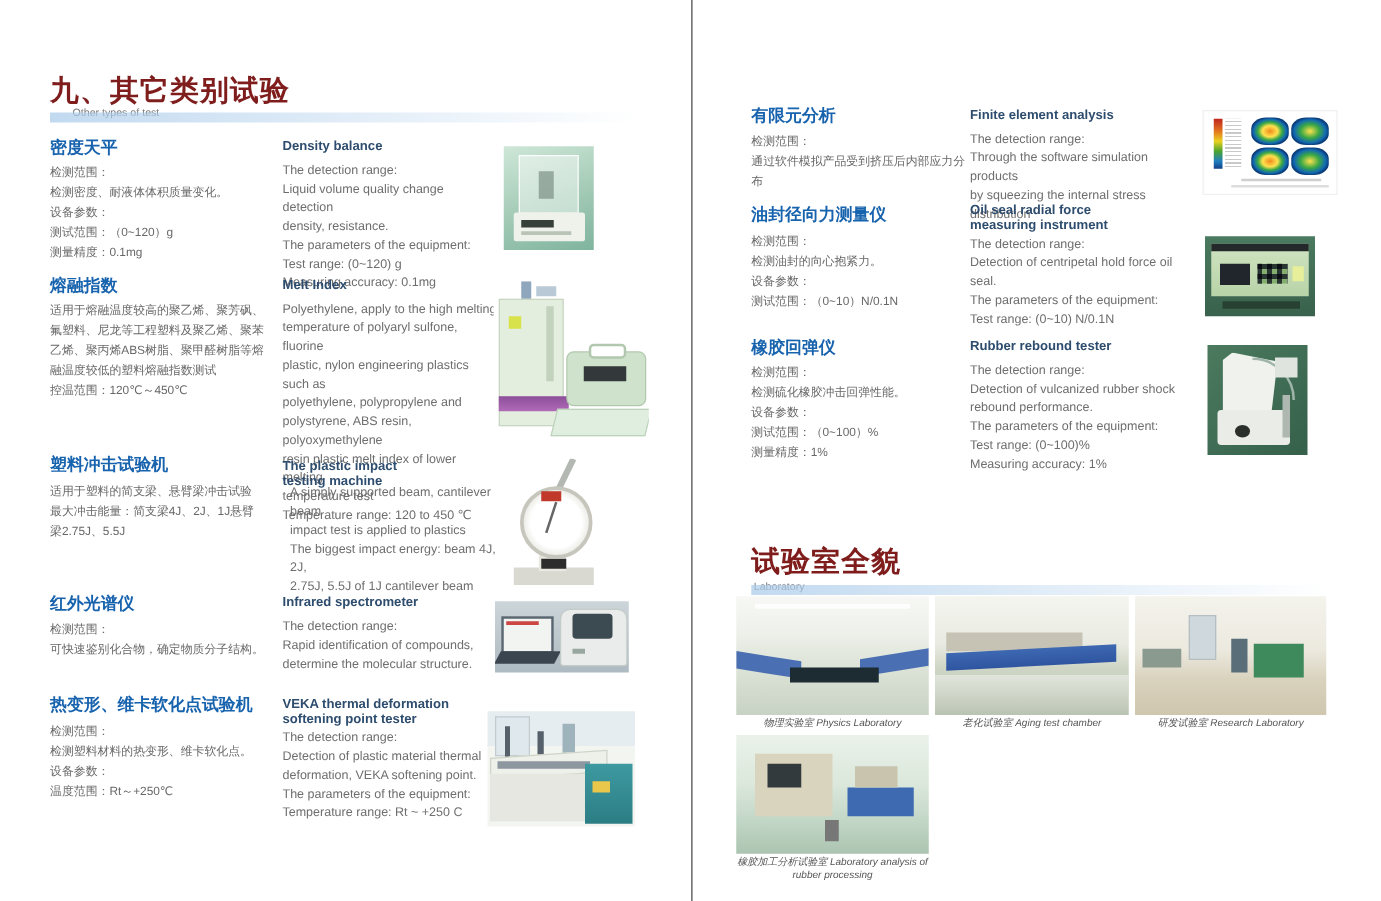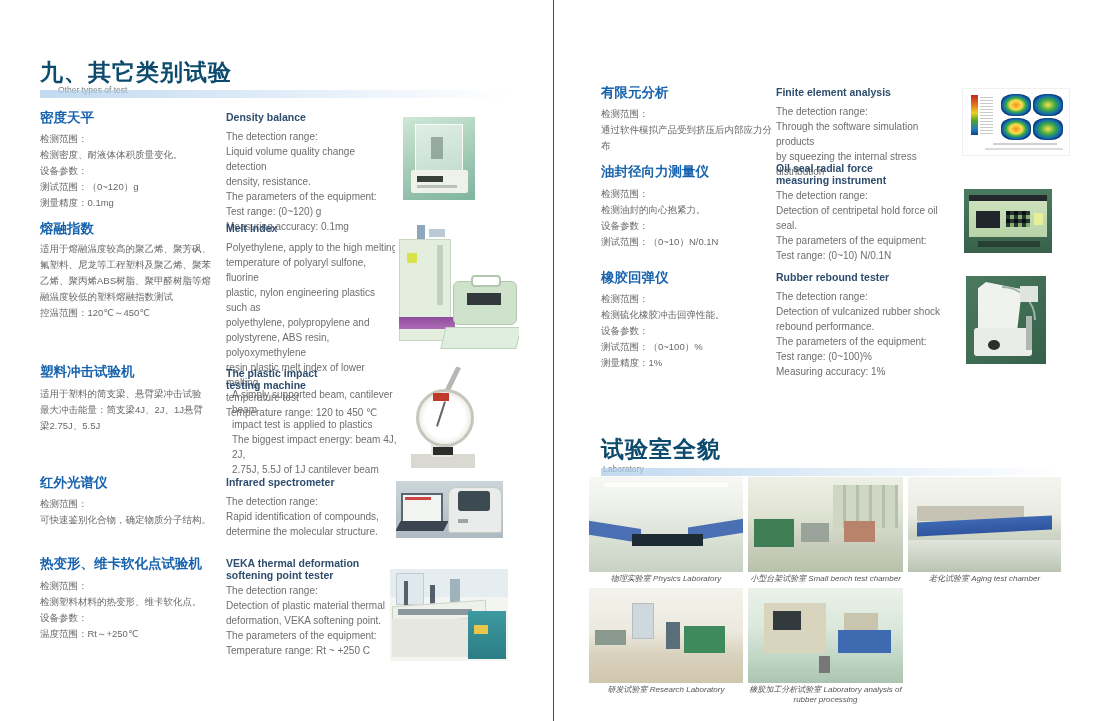--- a/index.html
+++ b/index.html
@@ -1,19 +1,19 @@
 <!DOCTYPE html>
 <html><head>
 <meta charset="utf-8">
 <style>
   html,body{margin:0;padding:0;background:#ffffff;}
   .sheet{position:relative;width:1105px;height:721px;background:#fff;overflow:hidden;
          font-family:"Liberation Sans","DejaVu Sans",sans-serif;}
   .spine{position:absolute;left:553px;top:0;width:1px;height:721px;background:#4a4a4a;}
-  .page-title{position:absolute;font-size:23px;font-weight:bold;color:#0c4a6e;letter-spacing:1px;margin:0;}
+  .page-title{position:absolute;font-size:23px;font-weight:bold;color:#7f1d1d;letter-spacing:1px;margin:0;}
   .page-sub{position:absolute;font-size:8.5px;color:#7a7a7a;}
   .title-band{position:absolute;height:8px;background:linear-gradient(90deg,rgba(173,205,235,.75),rgba(173,205,235,0));}
   .cn-h{position:absolute;font-size:13.5px;font-weight:bold;color:#1863ae;white-space:pre-line;}
   .en-h{position:absolute;font-size:10.5px;font-weight:bold;color:#2e4d6e;line-height:1.18;white-space:pre-line;}
   .cn-b{position:absolute;font-size:9.5px;color:#686868;line-height:1.68;white-space:pre-line;}
   .en-b{position:absolute;font-size:10px;color:#6e6e6e;line-height:1.5;white-space:pre-line;}
   .ph{position:absolute;overflow:hidden;}
   .ph *{position:absolute;}
   
   .grid{position:absolute;left:589px;top:477px;width:474px;display:grid;
@@ -217,29 +217,20 @@
     <div class="cell">
       <div class="labph lab1">
         <div style="left:0;top:50%;width:34%;height:15%;background:#4a6fb3;transform:skewY(9deg);"></div>
         <div style="right:0;top:48%;width:36%;height:15%;background:#4a6fb3;transform:skewY(-9deg);"></div>
         <div style="left:28%;top:60%;width:46%;height:13%;background:#1d2b33;"></div>
         <div style="left:10%;top:6%;width:80%;height:5%;background:rgba(255,255,255,.8);"></div>
       </div>
       <div class="cap"><span>物理实验室</span> <span>Physics Laboratory</span></div>
     </div>
     <div class="cell">
-      <div class="labph lab2">
-        <div style="left:55%;top:8%;width:42%;height:46%;background:repeating-linear-gradient(90deg,#cfd6c2 0 10px,#b5bfae 10px 13px);"></div>
-        <div style="left:4%;top:44%;width:26%;height:30%;background:#3f7d54;"></div>
-        <div style="left:34%;top:48%;width:18%;height:20%;background:#9aa39a;"></div>
-        <div style="left:62%;top:46%;width:20%;height:22%;background:#b8836a;"></div>
-      </div>
-      <div class="cap"><span>小型台架试验室</span> <span>Small bench test chamber</span></div>
-    </div>
-    <div class="cell">
       <div class="labph lab4">
         <div style="left:6%;top:30%;width:70%;height:16%;background:#c6c2b4;"></div>
         <div style="left:6%;top:44%;width:88%;height:15%;background:linear-gradient(#3e68b2,#2f55a0);transform:skewY(-3deg);"></div>
         <div style="left:0;top:66%;width:100%;height:34%;background:linear-gradient(rgba(255,255,255,.4),rgba(255,255,255,0));"></div>
       </div>
       <div class="cap"><span>老化试验室</span> <span>Aging test chamber</span></div>
     </div>
     <div class="cell">
       <div class="labph lab5">
         <div style="left:28%;top:16%;width:13%;height:36%;background:#cfd8dc;border:1px solid #b5bfc2;"></div>

